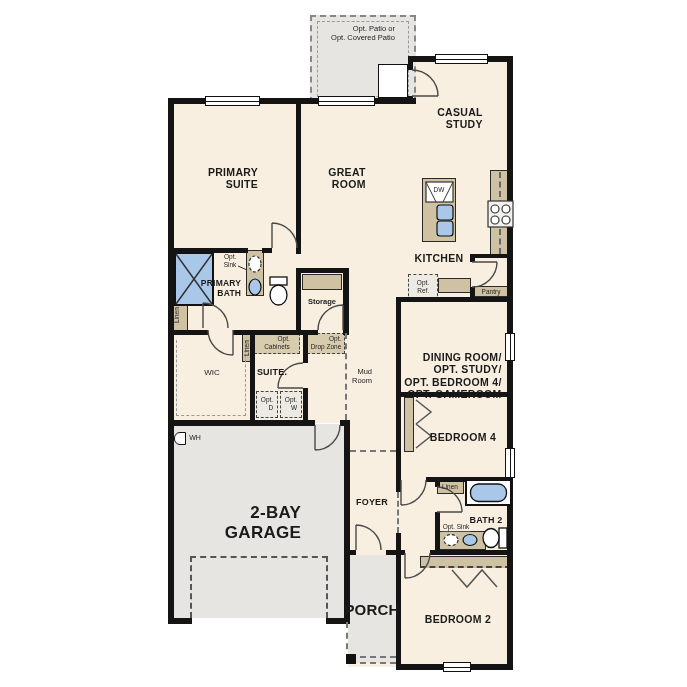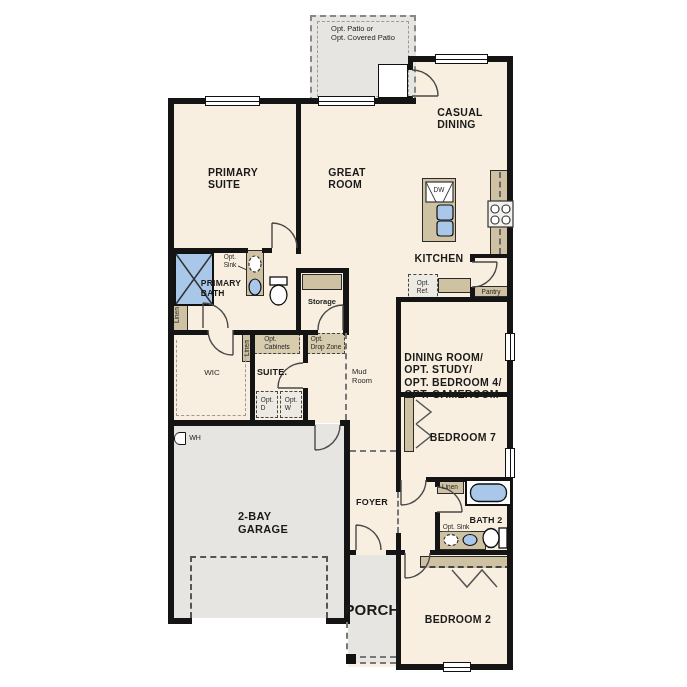--- a/index.html
+++ b/index.html
@@ -12,21 +12,21 @@
   .w{position:absolute;background:#141414;}
   .tan{position:absolute;background:#cfc2a3;border:1px solid #2a2a2a;}
   .tandash{position:absolute;background:#d8ccae;border:1.5px dashed #444;}
   .graydash{position:absolute;background:#eceae3;border:1.5px dashed #444;}
   .win-h{position:absolute;background:#fff;border:1.5px solid #111;}
   .win-h::after{content:"";position:absolute;left:0;right:0;top:50%;border-top:1px solid #111;}
   .win-v{position:absolute;background:#fff;border:1.5px solid #111;}
   .win-v::after{content:"";position:absolute;top:0;bottom:0;left:50%;border-left:1px solid #111;}
   .dash-h{position:absolute;border-top:2px dashed #777;}
   .dash-v{position:absolute;border-left:2px dashed #777;}
-  .lbl{position:absolute;transform:translate(-50%,-50%);text-align:left;white-space:pre-line;
+  .lbl{position:absolute;transform:translate(-50%,-50%);text-align:right;white-space:pre-line;
        line-height:1.18;}
   .room{font-weight:bold;font-size:10.5px;letter-spacing:.3px;}
   .room-sm{font-weight:bold;font-size:8.5px;letter-spacing:.2px;}
   .tiny{font-size:7px;color:#222;}
   .vtext{position:absolute;font-size:6.5px;color:#222;writing-mode:vertical-rl;
          transform:rotate(180deg);text-align:center;}
   svg{position:absolute;left:0;top:0;pointer-events:none;}
 </style>
 </head>
 <body>
@@ -185,39 +185,39 @@
       <rect x="437" y="205" width="16" height="15" rx="3" fill="#a9c7e9" stroke="#111" stroke-width="1.2"></rect>
       <rect x="437" y="221" width="16" height="15" rx="3" fill="#a9c7e9" stroke="#111" stroke-width="1.2"></rect>
     </g>
   </svg>
 
   <div class="lbl room" style="left:233px;top:178px;">PRIMARY
 SUITE</div>
   <div class="lbl room" style="left:347px;top:178px;">GREAT
 ROOM</div>
   <div class="lbl room" style="left:460px;top:118px;">CASUAL
-DINING</div>
+STUDY</div>
   <div class="lbl room" style="left:439px;top:258px;">KITCHEN</div>
   <div class="lbl room" style="left:453px;top:350px;margin-top:26px;">DINING ROOM/
 OPT. STUDY/
 OPT. BEDROOM 4/
 OPT. GAMEROOM</div>
   <div class="lbl room-sm" style="left:221px;top:288px;">PRIMARY
 BATH</div>
   <div class="lbl tiny" style="left:212px;top:373px;font-size:8px;">WIC</div>
   <div class="lbl room-sm" style="left:272px;top:372px;font-size:9px;">SUITE.</div>
   <div class="lbl tiny" style="left:326px;top:377px;font-size:7.5px;margin-left:36px;">Mud
 Room</div>
   <div class="lbl tiny" style="left:322px;top:302px;font-size:7.5px;font-weight:bold;">Storage</div>
   <div class="lbl tiny" style="left:491px;top:292px;font-size:6.5px;">Pantry</div>
   <div class="lbl room-sm" style="left:372px;top:502px;font-size:9px;">FOYER</div>
   <div class="lbl room" style="left:458px;top:619px;">BEDROOM 2</div>
-  <div class="lbl room" style="left:463px;top:437px;">BEDROOM 7</div>
+  <div class="lbl room" style="left:463px;top:437px;">BEDROOM 4</div>
   <div class="lbl room-sm" style="left:486px;top:520px;font-size:9px;">BATH 2</div>
-  <div class="lbl room" style="left:263px;top:523px;font-size:11px;">2-BAY
+  <div class="lbl room" style="left:263px;top:523px;font-size:17px;">2-BAY
 GARAGE</div>
   <div class="lbl room-sm" style="left:372px;top:610px;font-size:15px;">PORCH</div>
   <div class="lbl tiny" style="left:363px;top:34px;font-size:7.5px;">Opt. Patio or
 Opt. Covered Patio</div>
 
   <div class="lbl tiny" style="left:230px;top:261px;font-size:6.5px;">Opt.
 Sink</div>
   <div class="lbl tiny" style="left:456px;top:527px;font-size:6.5px;background:#f8efe0;padding:0 1px;">Opt. Sink</div>
   <div class="lbl tiny" style="left:277px;top:343px;font-size:6.5px;">Opt.
 Cabinets</div>

